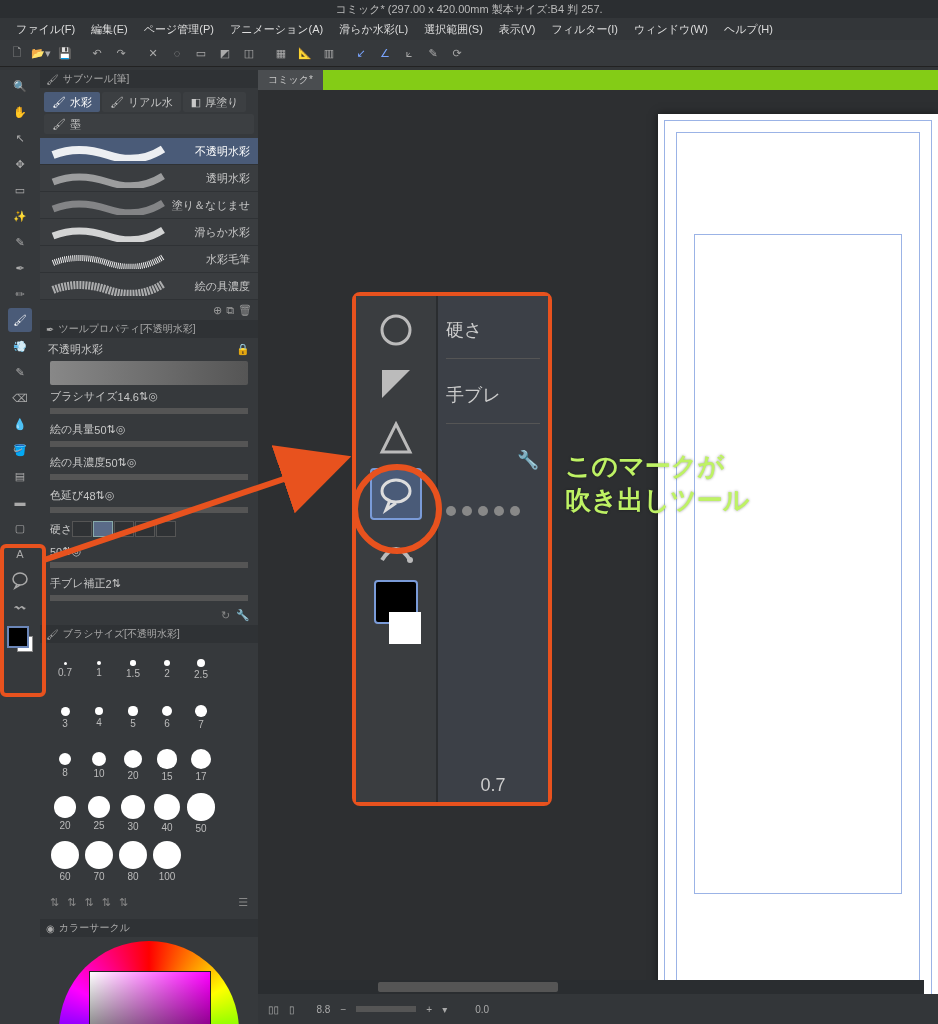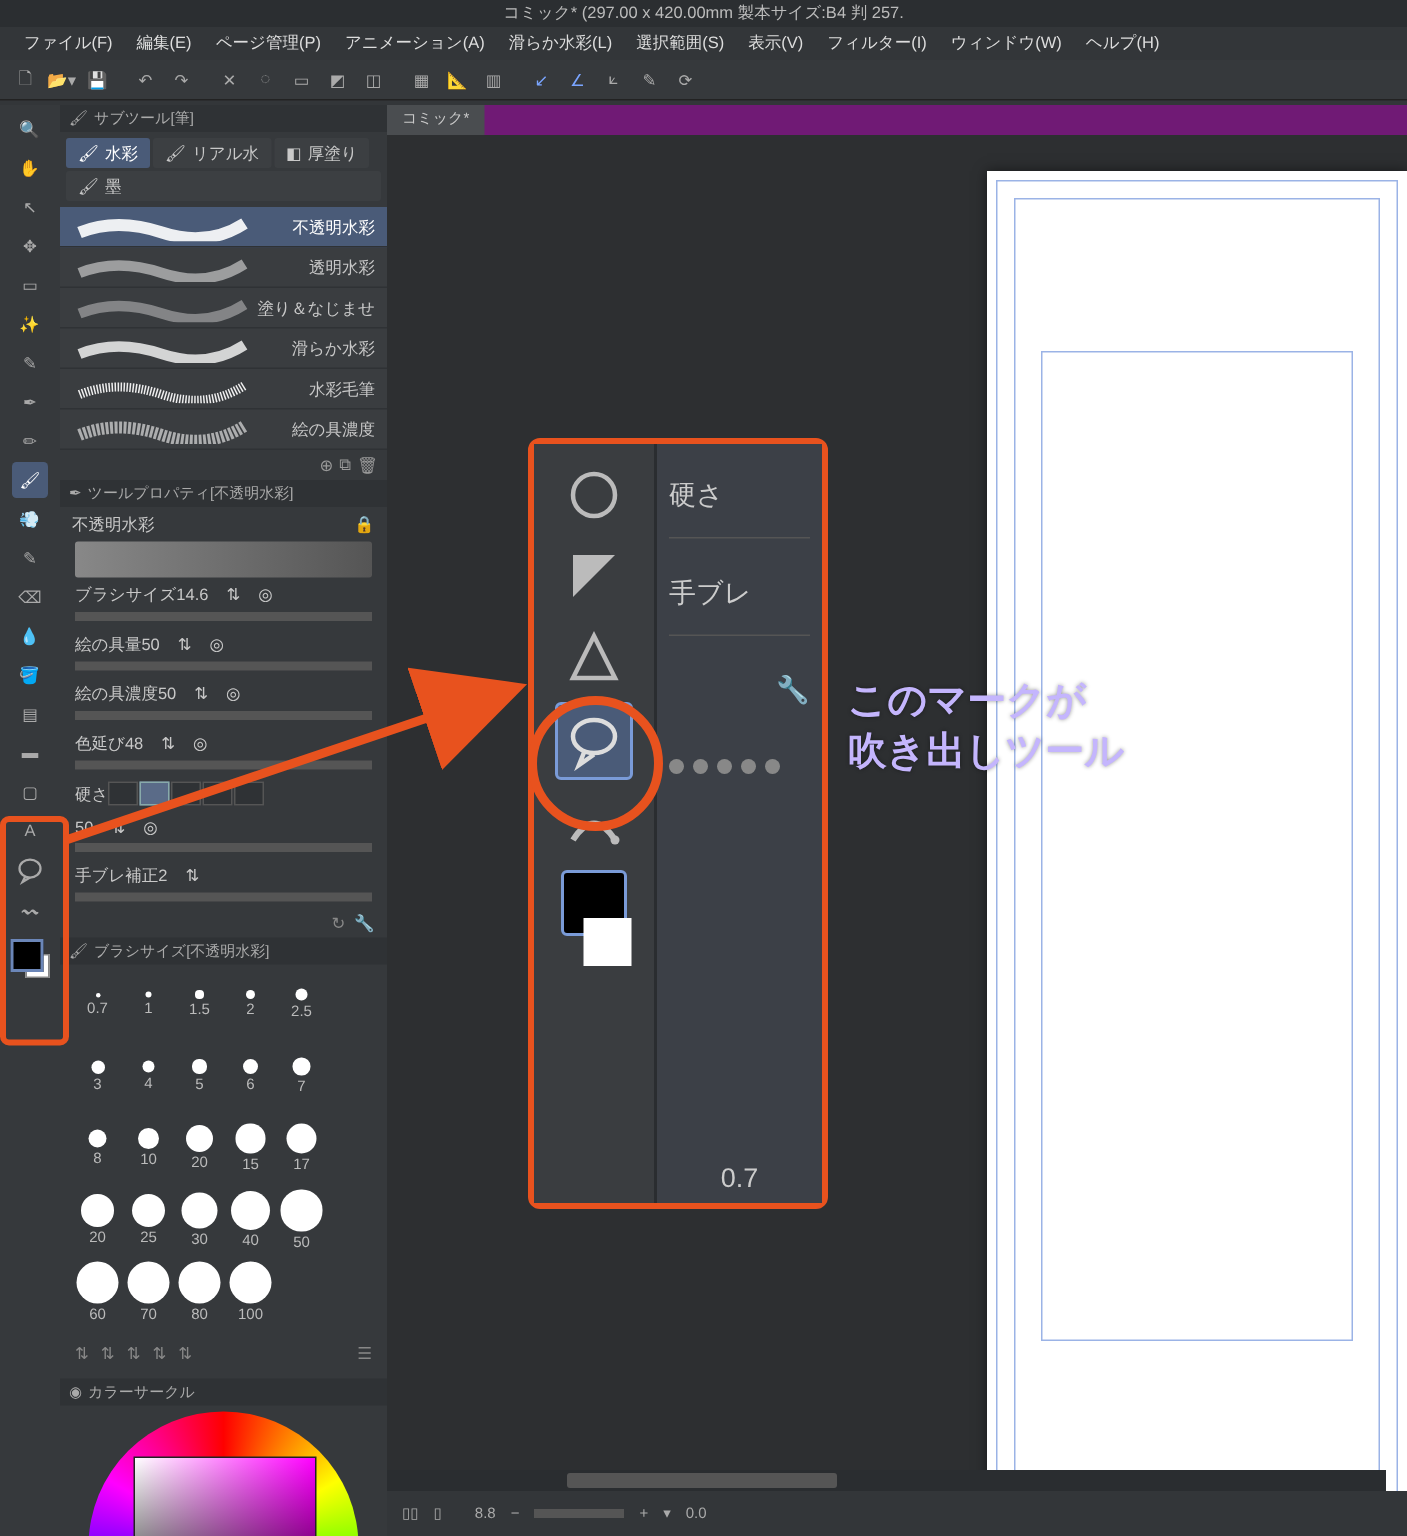--- a/index.html
+++ b/index.html
@@ -20,47 +20,47 @@
 .sub-list{background:#3a3d40}
 .sub-item{height:26px;display:flex;align-items:center;justify-content:space-between;padding:0 8px;font-size:11px;border-bottom:1px solid #2f3235}
 .sub-item.sel{background:#4a5b78;color:#fff}
 .stroke-preview{width:120px;height:20px;position:relative;overflow:hidden}
 .stroke-preview svg{position:absolute;left:0;top:0}
 .sub-bot-btns{height:20px;display:flex;justify-content:flex-end;gap:4px;padding:0 6px;align-items:center;color:#999}
 .prop-panel{background:#36393c}
 .prop-title{height:18px;background:#2f3235;padding:0 6px;display:flex;align-items:center;font-size:10px;color:#aaa;gap:4px}
 .prop-row{display:flex;align-items:center;padding:4px 10px;font-size:11px}
 .prop-slider{height:6px;background:#555;margin:0 10px 4px;position:relative}
-.prop-val{display:flex;align-items:center;gap:12px}
+.prop-val{display:flex;align-items:center;gap:0}
 .hardness-boxes{display:flex;gap:1px}
 .hard-box{width:18px;height:14px;background:#2f3235;border:1px solid #555}
 .hard-box.sel{background:#5a6b88;border-color:#8aa}
 .prop-bottom{height:20px;display:flex;justify-content:flex-end;gap:6px;padding:0 8px;align-items:center;color:#888}
 .size-panel{padding-bottom:6px}
 .size-grid{display:flex;flex-wrap:wrap;padding:6px 10px;gap:4px}
 .size-dot{width:30px;height:44px;display:flex;flex-direction:column;align-items:center;justify-content:flex-start}
 .size-dot .circle{background:#fff;border-radius:50%}
 .size-dot .lbl{font-size:10px;color:#bbb;margin-top:2px}
 .size-bot-icons{height:22px;display:flex;align-items:center;gap:8px;padding:0 10px;color:#888}
 .color-panel{padding:6px;position:relative}
 .color-wheel{width:180px;height:180px;margin:4px auto;position:relative;border-radius:50%;background:conic-gradient(red,yellow,lime,cyan,blue,magenta,red)}
 .color-wheel-inner{position:absolute;left:30px;top:30px;width:120px;height:120px;background:linear-gradient(to top,black,transparent),linear-gradient(to right,white,magenta);border:1px solid #222}
 .canvas-area{position:absolute;left:258px;top:70px;right:0;bottom:30px;background:#2d2f31}
-.doc-tab{height:20px;background:#701a75;display:flex;align-items:flex-end}
+.doc-tab{height:20px;background:#84cc16;display:flex;align-items:flex-end}
 .doc-tab-item{padding:0 10px;height:20px;line-height:20px;background:#4a4d50;font-size:10px}
 .canvas-viewport{position:absolute;left:0;top:20px;right:0;bottom:0;background:#2d2f31;overflow:hidden}
 .page{position:absolute;left:400px;top:24px;width:280px;height:900px;background:#fff;box-shadow:0 0 8px rgba(0,0,0,.5)}
 .page-guide{position:absolute;border:1px solid #9bb3e6}
 .status-bar{position:absolute;left:258px;right:0;bottom:0;height:30px;background:#333639;display:flex;align-items:center;padding:0 10px;gap:10px;font-size:10px;color:#aaa}
 .h-scrollbar{position:absolute;left:258px;right:14px;bottom:30px;height:14px;background:#2a2d30}
 .h-scroll-thumb{position:absolute;left:120px;width:180px;height:10px;top:2px;background:#555;border-radius:2px}
 
 .anno-box{position:absolute;border:4px solid #e8521e;border-radius:6px;pointer-events:none}
 .anno-circle{position:absolute;border:6px solid #e8521e;border-radius:50%;pointer-events:none}
-.anno-text{position:absolute;color:#c4b5fd;font-weight:bold;font-size:26px;line-height:1.3;pointer-events:none;text-shadow:0 0 3px rgba(0,0,0,.4)}
+.anno-text{position:absolute;color:#bef264;font-weight:bold;font-size:26px;line-height:1.3;pointer-events:none;text-shadow:0 0 3px rgba(0,0,0,.4)}
 .anno-arrow{position:absolute;pointer-events:none}
 .swatch-pair{position:relative;width:26px;height:26px;margin-top:6px}
 .swatch-pair .sw1{position:absolute;left:0;top:0;width:18px;height:18px;background:#000;border:2px solid #6b86b8}
 .swatch-pair .sw2{position:absolute;right:0;bottom:0;width:14px;height:14px;background:#fff;border:1px solid #888}
 .zoomed-overlay{position:absolute;border:4px solid #e8521e;border-radius:8px;background:#3c4047;display:flex;pointer-events:none}
 .z-left{width:80px;background:#3a3d40;display:flex;flex-direction:column;align-items:center;padding-top:10px;gap:6px}
 .z-item{width:48px;height:48px;display:flex;align-items:center;justify-content:center;color:#bbb}
 .z-item.sel{background:#4a5b78;border:2px solid #7a9bd8;border-radius:4px}
 .z-right{flex:1;background:#3c4047;border-left:2px solid #2a2d30;padding:6px 8px;display:flex;flex-direction:column;gap:8px;font-size:18px;color:#ccc}
 .z-row{height:56px;display:flex;align-items:center;border-bottom:1px solid #555}
@@ -460,21 +460,21 @@
 </div>
 
 <div class="status-bar">
   <span>▯▯</span>
   <span>▯</span>
   <span style="margin-left:12px">8.8</span>
   <span>−</span>
   <span style="width:60px;height:6px;background:#555"></span>
   <span>+</span>
   <span>▾</span>
-  <span style="margin-left:0">0.0</span>
+  <span style="margin-left:18px">0.0</span>
 </div>
 
 <div class="anno-box" style="left:0px;top:544px;width:38px;height:145px"></div>
 
 <div class="zoomed-overlay" style="left:352px;top:292px;width:192px;height:506px">
   <div class="z-left">
     <div class="z-item">
         <svg width="40" height="40">
           <circle cx="20" cy="20" r="14" fill="none" stroke="#bbb" stroke-width="3"></circle>
         </svg>

